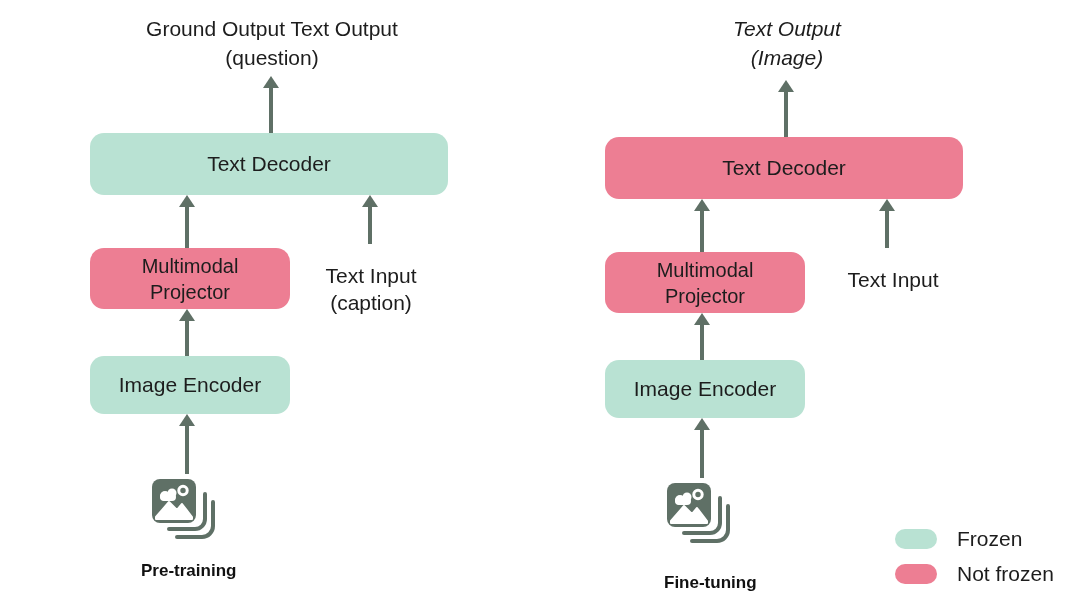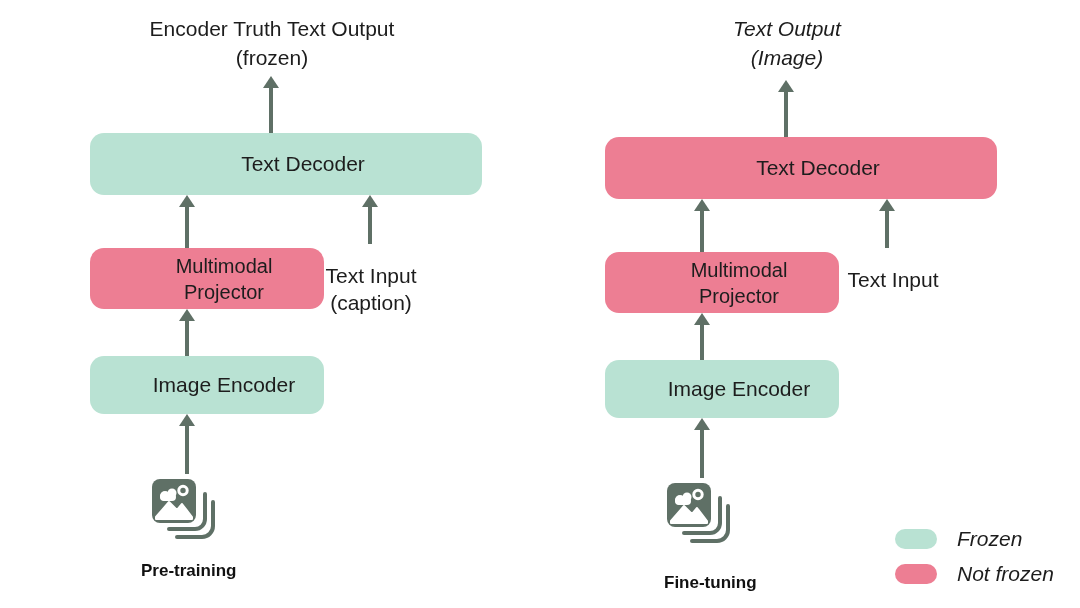--- a/index.html
+++ b/index.html
@@ -2,49 +2,49 @@
 <html style="--frozen: #b9e2d3; --not-frozen: #ed7e93; --arrow: #5f7066; --text: #1d1d1d;"><head>
 <meta charset="utf-8">
 <style>
   html,body{margin:0;padding:0;background:#ffffff;}
   body{font-family:"Liberation Sans",sans-serif;color:var(--text,#1d1d1d);}
   .canvas{position:relative;width:1080px;height:608px;background:#ffffff;overflow:hidden;}
 
   
   .box{position:absolute;border-radius:14px;display:flex;flex-direction:column;
        align-items:center;justify-content:center;text-align:center;
-       font-size:21px;line-height:26px;color:#1d1d1d;padding-left:34px;}
+       font-size:21px;line-height:26px;color:#1d1d1d;}
   .frozen{background:var(--frozen,#b9e2d3);}
   .not-frozen{background:var(--not-frozen,#ed7e93);}
 
   
   .arrow{position:absolute;width:16px;display:flex;flex-direction:column;align-items:center;}
   .arrow .ah{width:0;height:0;border-left:8px solid transparent;border-right:8px solid transparent;
              border-bottom:12px solid var(--arrow,#5f7066);}
   .arrow .as{width:4px;flex:1;background:var(--arrow,#5f7066);margin-top:-2px;}
 
   
   .tlabel{position:absolute;text-align:center;font-size:21px;line-height:29px;color:#1d1d1d;}
   .stage{position:absolute;text-align:left;font-size:17px;font-weight:bold;color:#111;}
 
   
   .legend-row{position:absolute;display:flex;align-items:center;}
   .swatch{width:42px;height:20px;border-radius:10px;margin-right:20px;}
-  .legend-label{font-size:21px;color:#1d1d1d;font-style:italic;}
+  .legend-label{font-size:21px;color:#1d1d1d;}
 
   .icon-wrap{position:absolute;}
 </style>
 </head>
 <body>
 
 <div class="canvas">
 
   <div class="tlabel" style="left:92px;top:14px;width:360px;">
-    <div>Encoder Truth Text Output</div>
-    <div>(frozen)</div>
+    <div>Ground Output Text Output</div>
+    <div>(question)</div>
   </div>
 
   <div class="arrow" style="left:263px;top:76px;height:57px;">
     <div class="ah"></div>
     <div class="as"></div>
   </div>
 
   <div class="box frozen" style="left:90px;top:133px;width:358px;height:62px;">
     <div>Text Decoder</div>
   </div>

